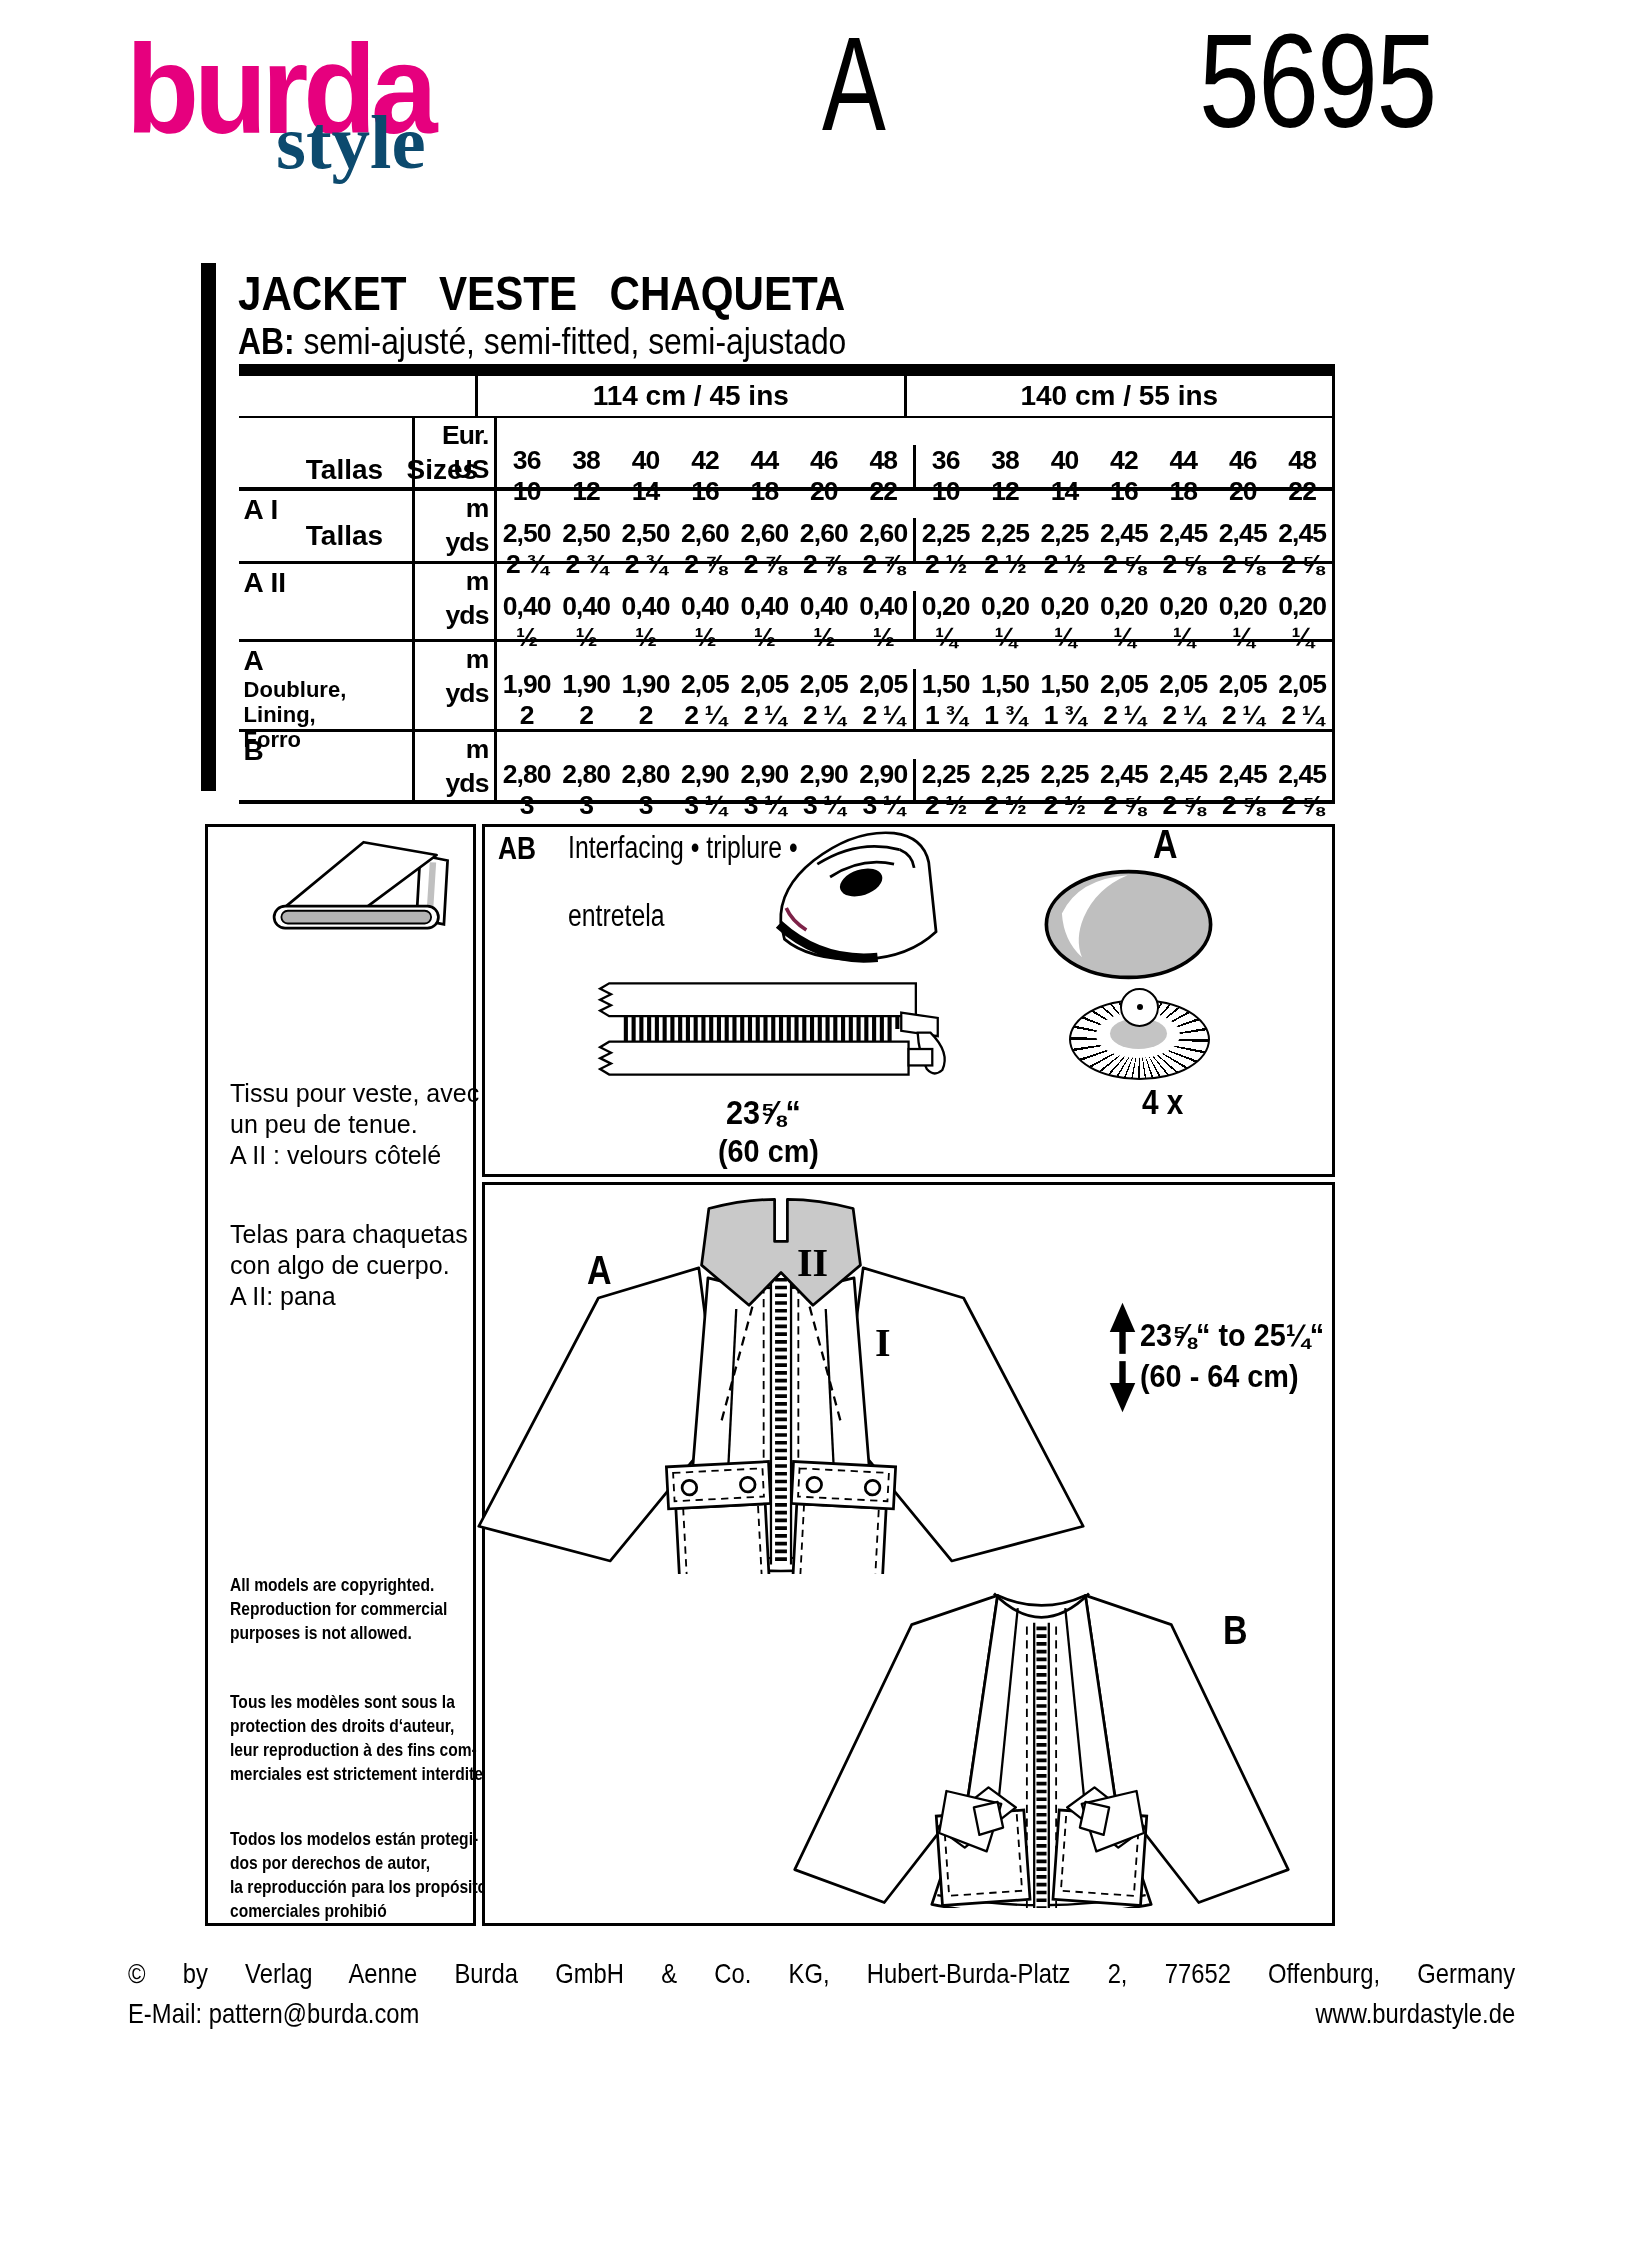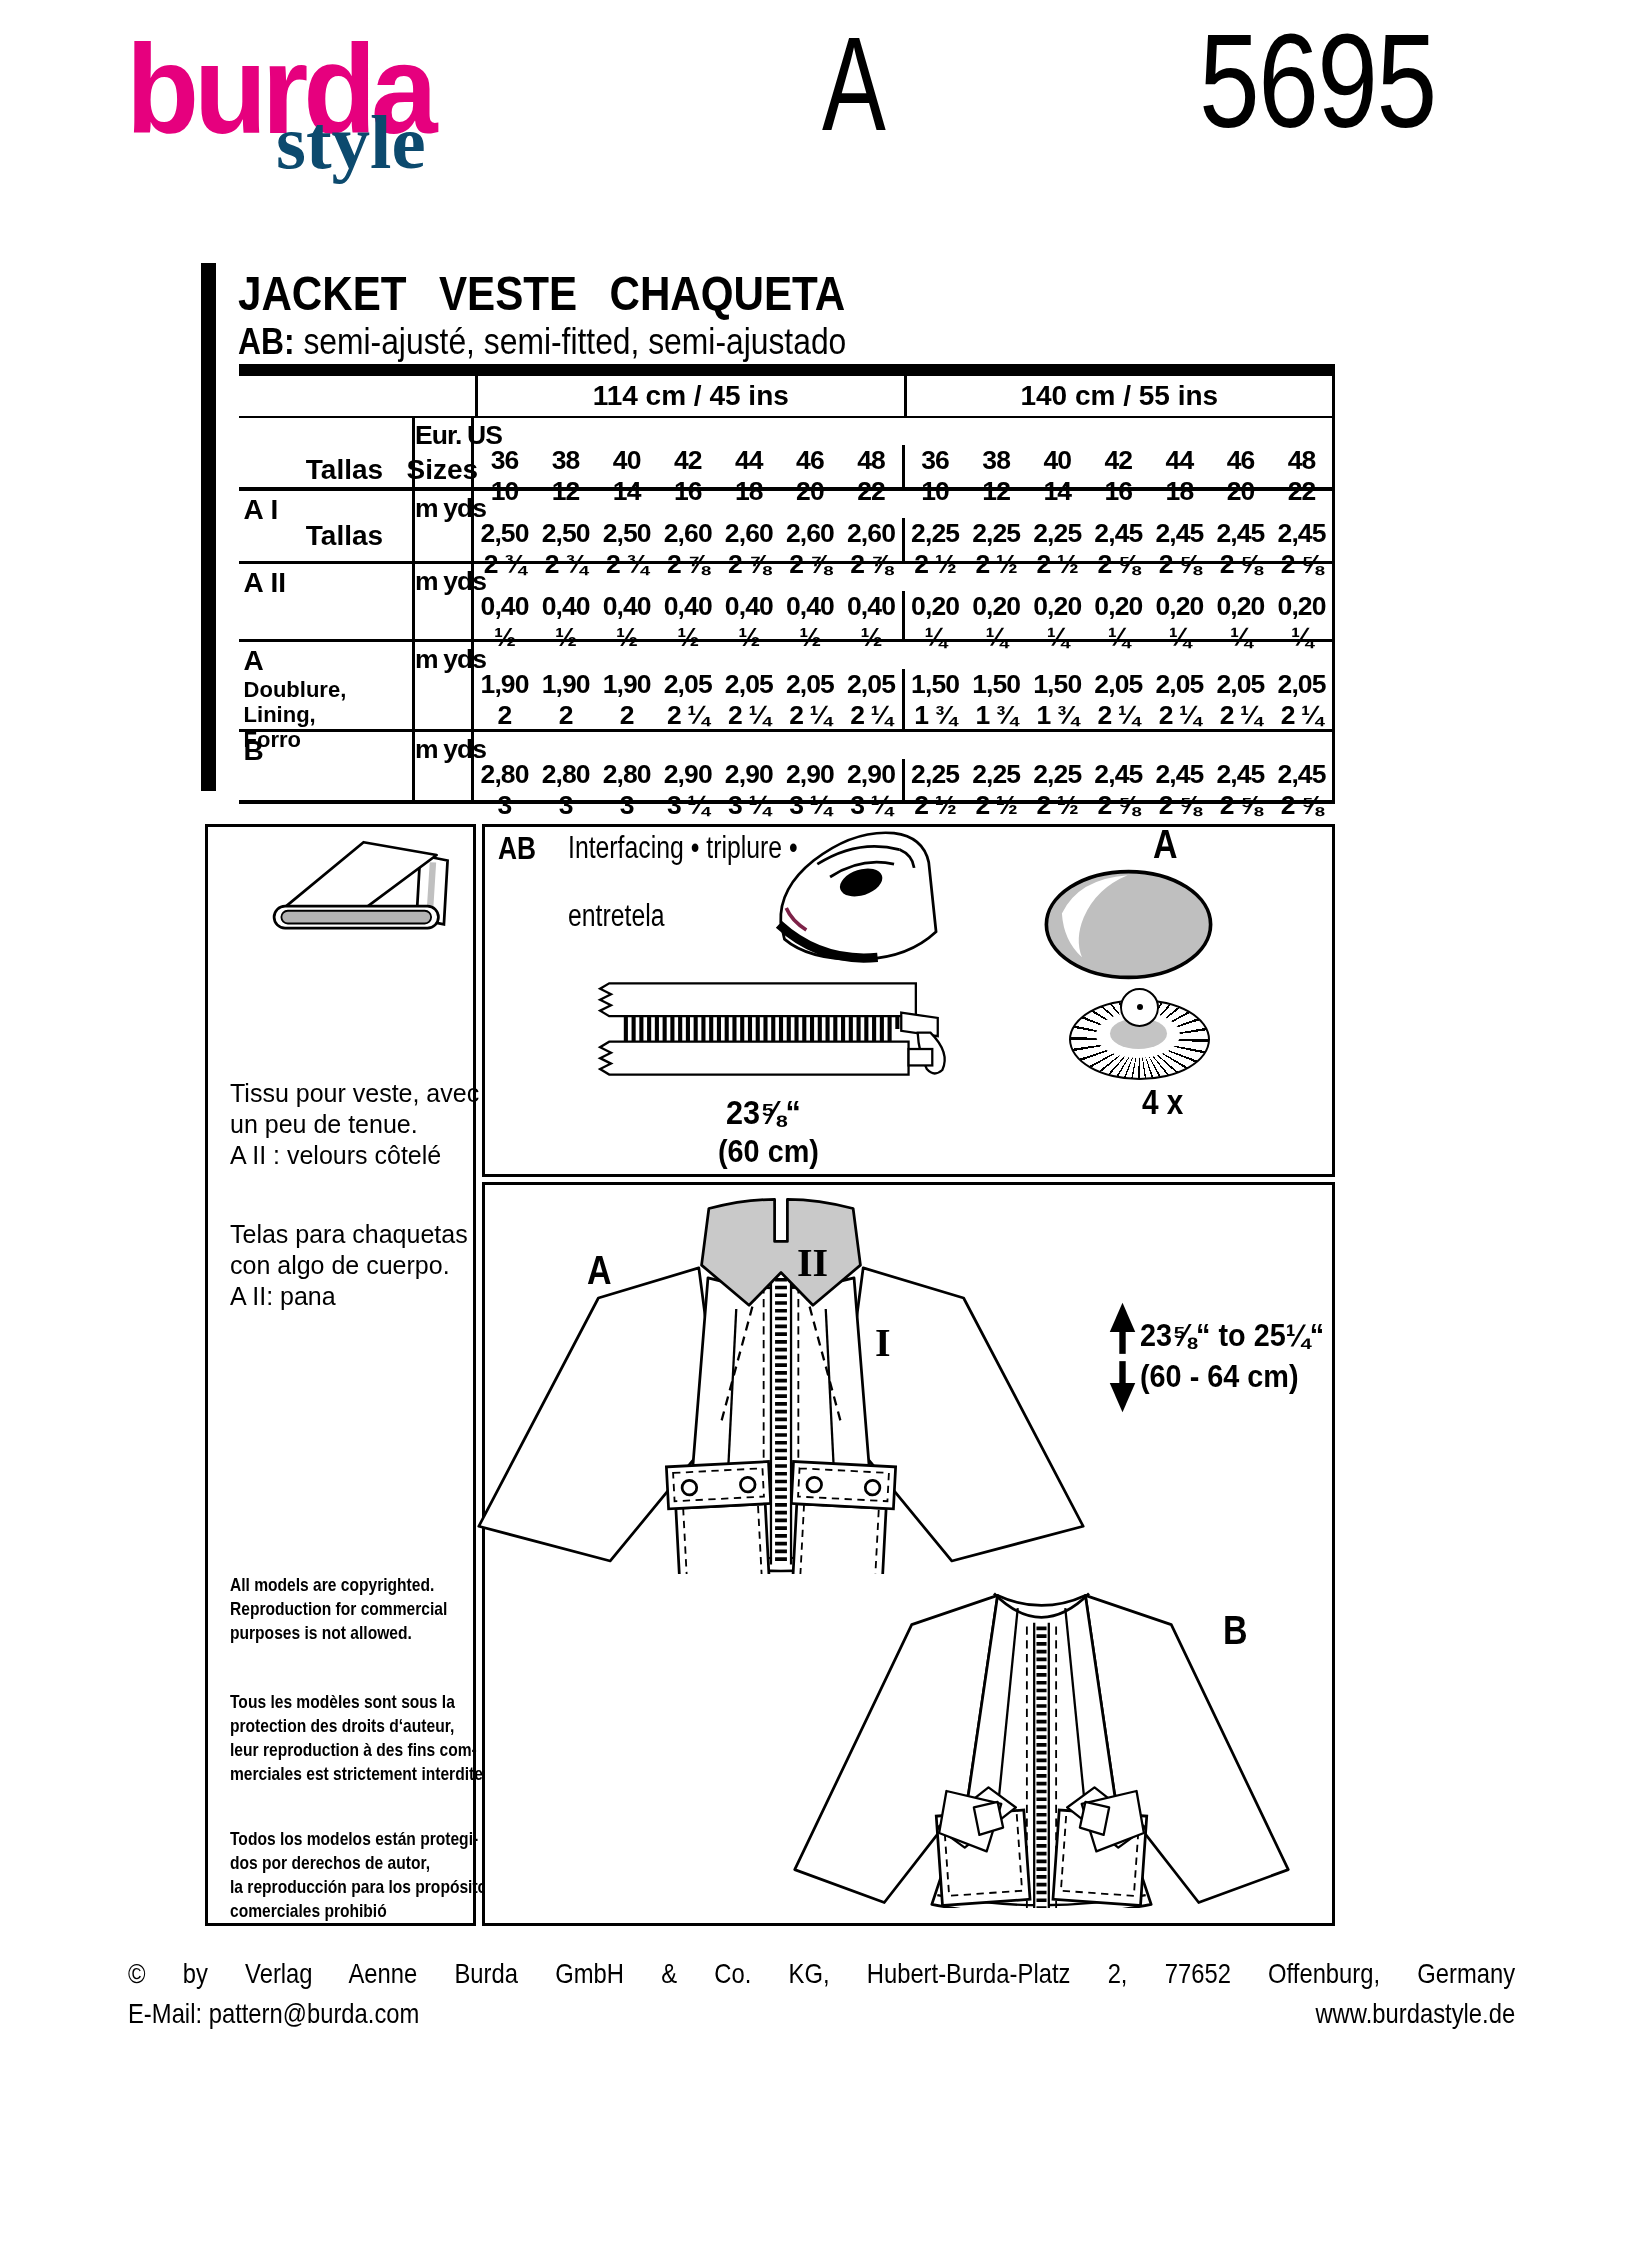--- a/index.html
+++ b/index.html
@@ -30,22 +30,22 @@
   .t-h1-g{flex:1;display:flex;align-items:center;justify-content:center;
           font-weight:bold;font-size:28px;text-align:right;}
   .t-h1-g.first{border-right:3.7px solid #000;}
   .t-sizes{display:flex;height:69px;border-bottom:4.6px solid #000;}
   .t-row{display:flex;border-bottom:3.7px solid #000;}
   .t-row.r0{height:70px}.t-row.r1{height:75px}.t-row.r2{height:87px}
   .t-row.r3{height:68px;border-bottom:4.6px solid #000;}
   .t-label{width:176px;border-right:3.7px solid #000;box-sizing:border-box;
            padding:1.8px 0 0 4.6px;font-weight:bold;font-size:28px;line-height:33px;}
   .t-label .sub{display:block;font-size:22px;line-height:25px;white-space:pre-line;}
-  .t-unit{width:59px;border-right:3.7px solid #000;box-sizing:border-box;
-          display:flex;flex-direction:row;}
+  .t-unit{width:82px;border-right:3.7px solid #000;box-sizing:border-box;
+          display:flex;flex-direction:column;}
   .t-unit .t-line{justify-content:flex-end;padding-right:5.5px;}
   .t-vals{flex:1;display:flex;margin-top:27px;}
   .t-cell{flex:1;display:flex;flex-direction:column;min-width:0;}
   .t-cell.group-end{border-right:3.7px solid #000;}
   .t-line{height:34px;display:flex;align-items:center;justify-content:center;
           font-weight:bold;font-size:26.5px;letter-spacing:-0.9px;}
 
   
   .box{position:absolute;border:3.7px solid #000;box-sizing:border-box;background:#fff;}
 

